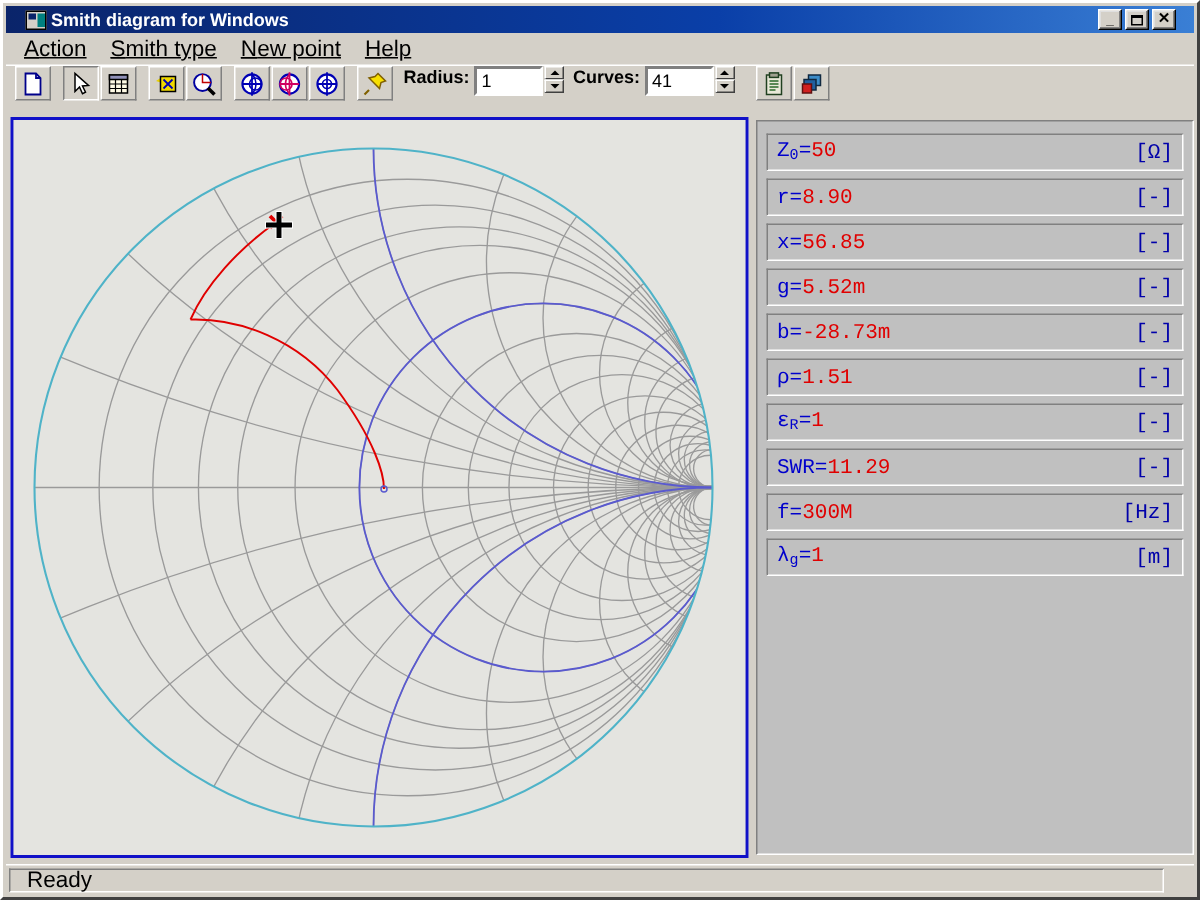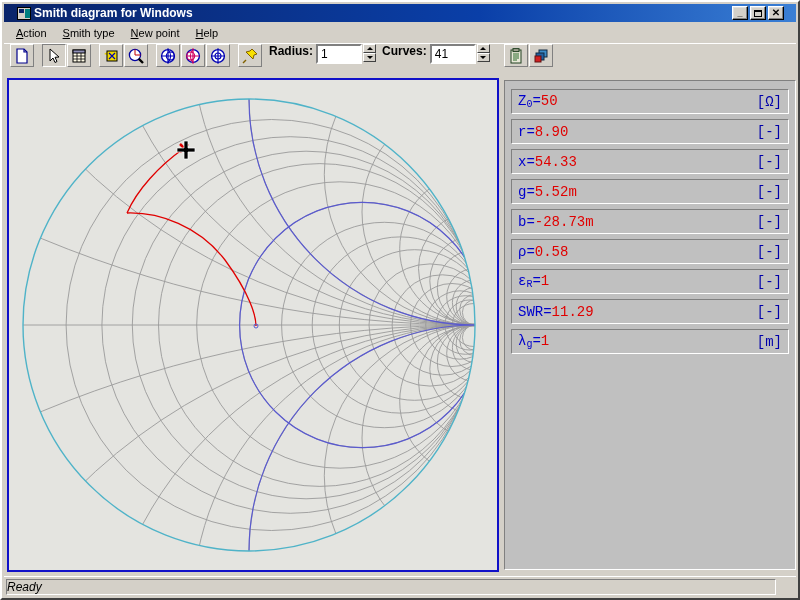--- a/index.html
+++ b/index.html
@@ -30,21 +30,21 @@
     position:relative;box-sizing:border-box;}
   .wbtn span{position:absolute;inset:0;display:flex;align-items:center;justify-content:center;
     font-size:9px;line-height:1;color:#000;font-family:"Liberation Sans",sans-serif;}
   .wbtn.min span{align-items:flex-end;padding-bottom:1px;font-weight:bold;}
   .wbtn.close span{font-weight:bold;font-size:10px;}
   .boxglyph{width:8px;height:7px;border:1px solid #000;border-top-width:2px;box-sizing:border-box;}
 
   
   .menubar{position:absolute;left:2px;top:21px;right:2px;height:19px;background:#d4d0c8;
     display:flex;align-items:center;padding-left:4px;box-sizing:border-box;}
-  .menu-item{padding:2px 8px;color:#000;font-size:11px;white-space:nowrap;cursor:default;}
+  .menu-item{padding:2px 8px;color:#000;font-size:15px;white-space:nowrap;cursor:default;text-decoration:underline;}
   .menu-item u{text-decoration:underline;}
 
   
   .toolbar{position:absolute;left:2px;top:41px;right:2px;height:32px;background:#d4d0c8;
     border-top:1px solid #ffffff;
     display:flex;padding-left:6px;box-sizing:border-box;}
   .tbtn{width:24px;height:23px;margin-right:1px;background:#d4d0c8;
     border:1px solid transparent;box-sizing:border-box;position:relative;
     display:flex;align-items:center;justify-content:center;}
   .tbtn.raised{border-color:#ffffff #808080 #808080 #ffffff;}
@@ -81,22 +81,22 @@
   .dlabel{color:#0000cc;white-space:nowrap;}
   .dval{color:#e00000;}
   .dunit{color:#0000aa;}
   .sub{font-size:10px;vertical-align:-2px;}
 
   
   .statusbar{position:absolute;left:2px;bottom:2px;right:2px;height:20px;background:#d4d0c8;
     border-top:1px solid #ffffff;display:flex;align-items:center;padding:2px;box-sizing:border-box;}
   .statuscell{flex:1;height:16px;
     border:1px solid;border-color:#808080 #ffffff #ffffff #808080;
-    display:flex;align-items:center;padding-left:0;box-sizing:border-box;
-    font-size:12px;color:#000;font-style:italic;}
+    display:flex;align-items:center;padding-left:11px;box-sizing:border-box;
+    font-size:15px;color:#000;}
   .statusgrip{width:16px;height:16px;margin-left:2px;}
 </style>
 </head>
 <body>
 
 <div class="app">
 
   <div class="titlebar">
     <div class="title-ico"></div>
     <div class="titletext">Smith diagram for Windows</div>
@@ -349,50 +349,54 @@
       <span class="dlabel">Z<span class="sub">0</span>=<span class="dval">50</span></span>
       <span class="dunit">[Ω]</span>
     </div>
 
     <div class="drow">
       <span class="dlabel">r=<span class="dval">8.90</span></span>
       <span class="dunit">[-]</span>
     </div>
 
     <div class="drow">
-      <span class="dlabel">x=<span class="dval">54.33</span></span>
+      <span class="dlabel">x=<span class="dval">56.85</span></span>
       <span class="dunit">[-]</span>
     </div>
 
     <div class="drow">
       <span class="dlabel">g=<span class="dval">5.52m</span></span>
       <span class="dunit">[-]</span>
     </div>
 
     <div class="drow">
       <span class="dlabel">b=<span class="dval">-28.73m</span></span>
       <span class="dunit">[-]</span>
     </div>
 
     <div class="drow">
-      <span class="dlabel">ρ=<span class="dval">0.58</span></span>
+      <span class="dlabel">ρ=<span class="dval">1.51</span></span>
       <span class="dunit">[-]</span>
     </div>
 
 
     <div class="drow">
       <span class="dlabel">ε<span class="sub">R</span>=<span class="dval">1</span></span>
       <span class="dunit">[-]</span>
     </div>
 
     <div class="drow">
       <span class="dlabel">SWR=<span class="dval">11.29</span></span>
       <span class="dunit">[-]</span>
     </div>
 
+    <div class="drow">
+      <span class="dlabel">f=<span class="dval">300M</span></span>
+      <span class="dunit">[Hz]</span>
+    </div>
 
     <div class="drow">
       <span class="dlabel">λ<span class="sub">g</span>=<span class="dval">1</span></span>
       <span class="dunit">[m]</span>
     </div>
 
   </div>
 
   <div class="statusbar">
     <div class="statuscell">Ready</div>

